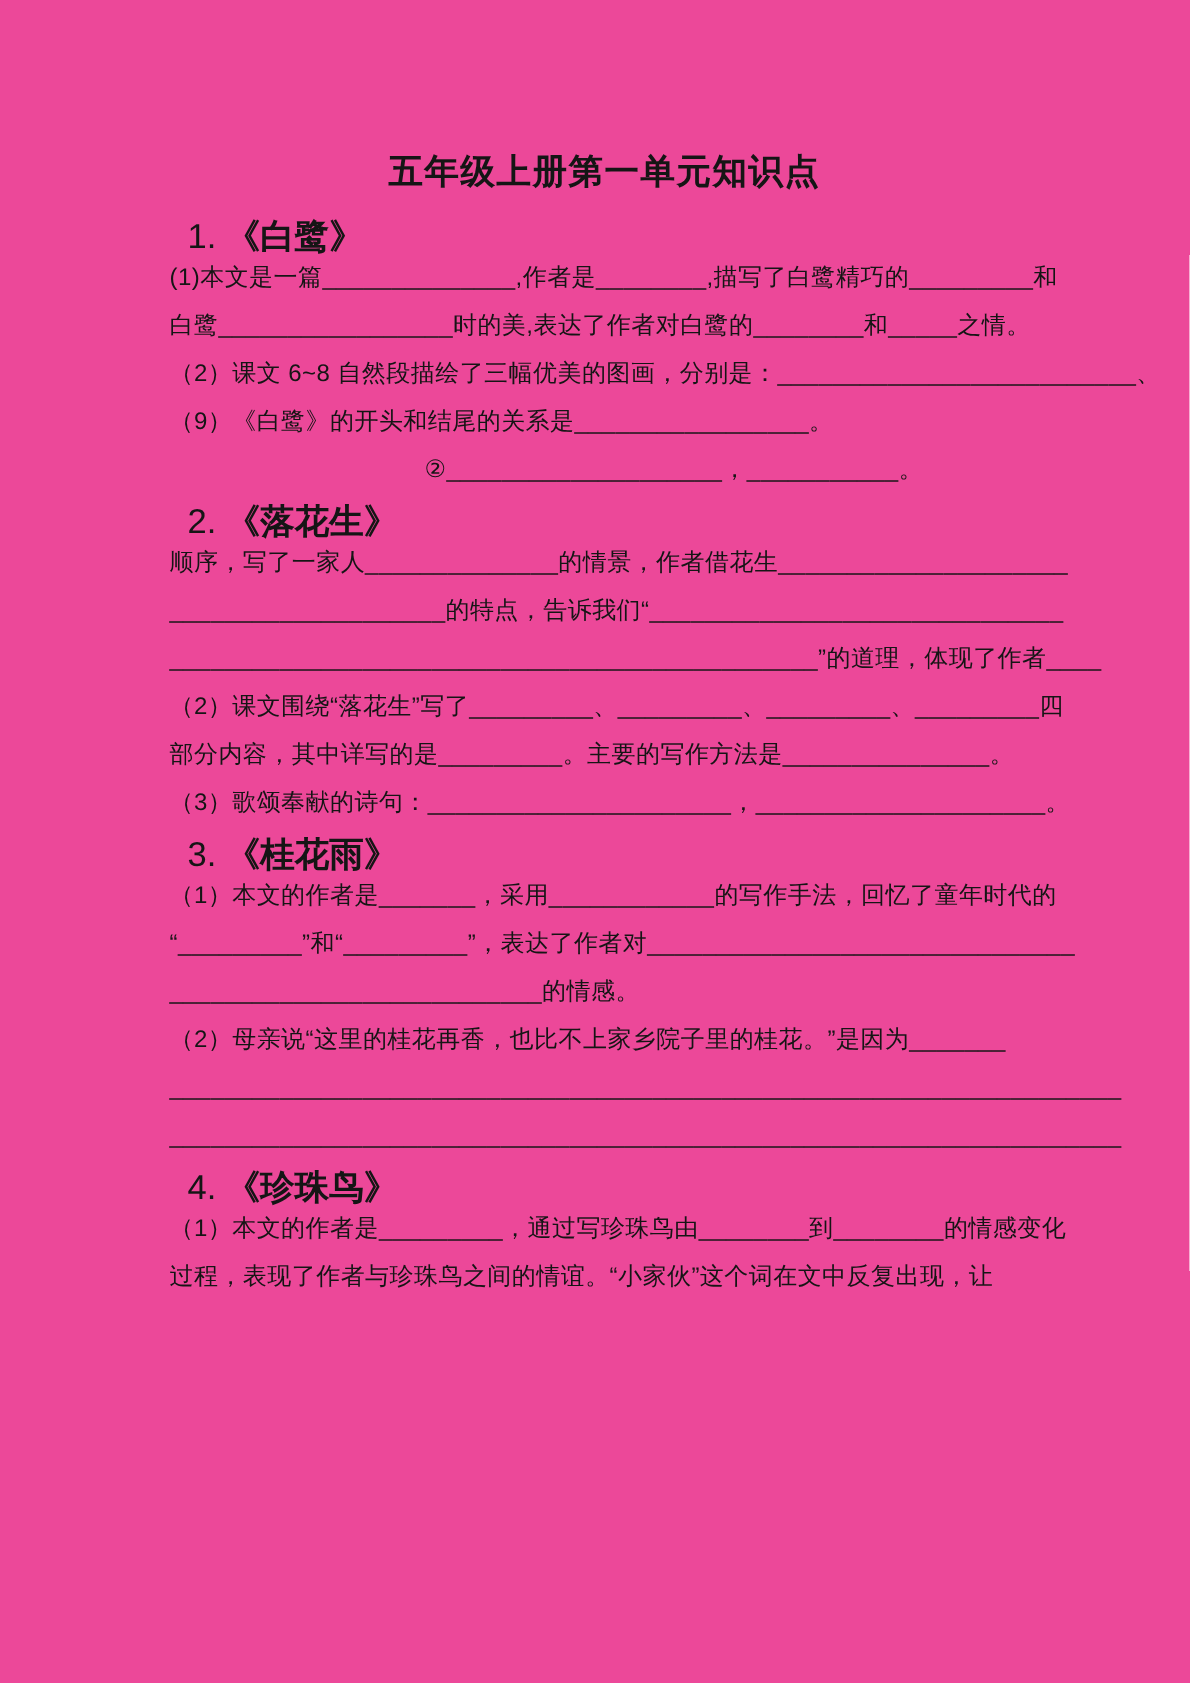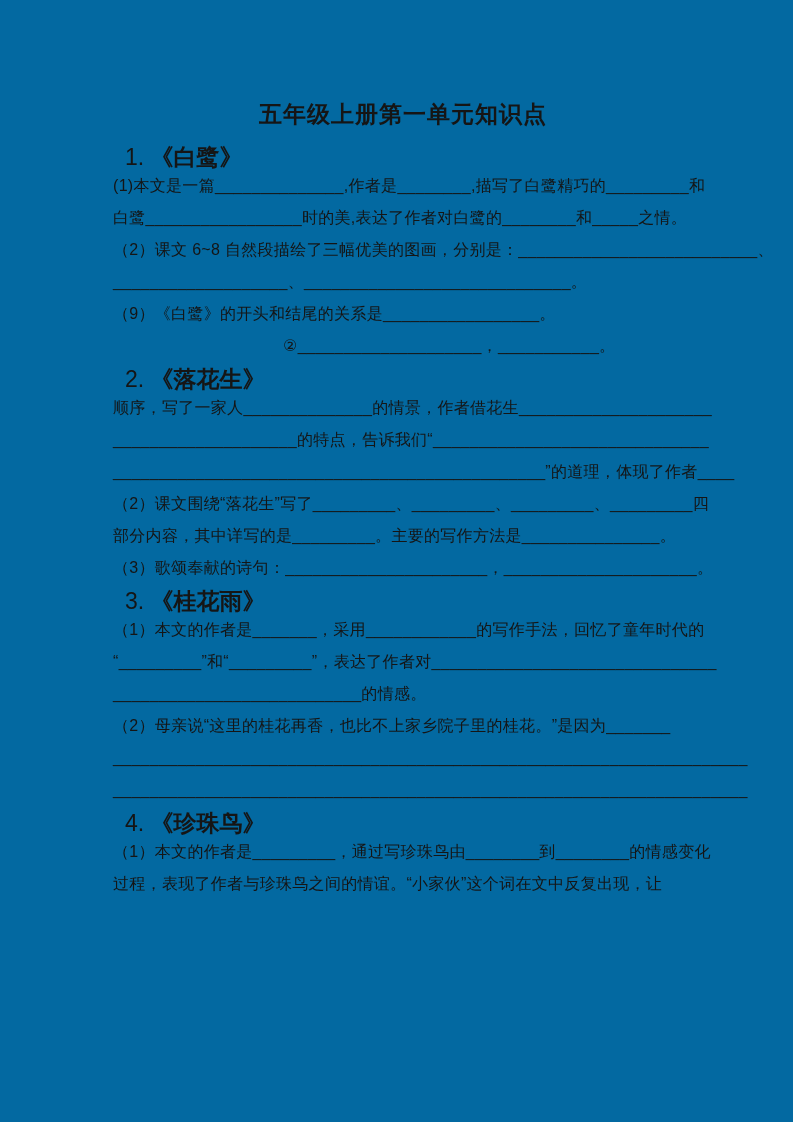--- a/index.html
+++ b/index.html
@@ -5,21 +5,21 @@
   html, body {
     margin: 0;
     padding: 0;
     background: #ffffff;
   }
   .page {
     position: relative;
     width: 793px;
     height: 1122px;
     box-sizing: border-box;
-    background: #0369a1;
+    background: #ec4899;
     padding: 98px 100px 0 113px;
     overflow: hidden;
     font-family: "Liberation Sans", "DejaVu Sans", sans-serif;
     color: #151515;
     font-size: 16px;
   }
   .doc-title {
     margin: 0 0 14px 0;
     font-size: 23px;
     font-weight: bold;
@@ -61,21 +61,20 @@
   <h1 class="doc-title">五年级上册第一单元知识点</h1>
 
 
   <div class="item-heading">
     <span class="num">1.</span>
     <span class="book">《白鹭》</span>
   </div>
   <div class="line">(1)本文是一篇______________,作者是________,描写了白鹭精巧的_________和</div>
   <div class="line">白鹭_________________时的美,表达了作者对白鹭的________和_____之情。</div>
   <div class="line">（2）课文 6~8 自然段描绘了三幅优美的图画，分别是：__________________________、</div>
-  <div class="line">___________________、_____________________________。</div>
   <div class="line">（9）《白鹭》的开头和结尾的关系是_________________。</div>
   <div class="line indent-sub">②____________________，___________。</div>
 
   <div class="item-heading">
     <span class="num">2.</span>
     <span class="book">《落花生》</span>
   </div>
   <div class="line">顺序，写了一家人______________的情景，作者借花生_____________________</div>
   <div class="line">____________________的特点，告诉我们“______________________________</div>
   <div class="line">_______________________________________________”的道理，体现了作者____</div>

